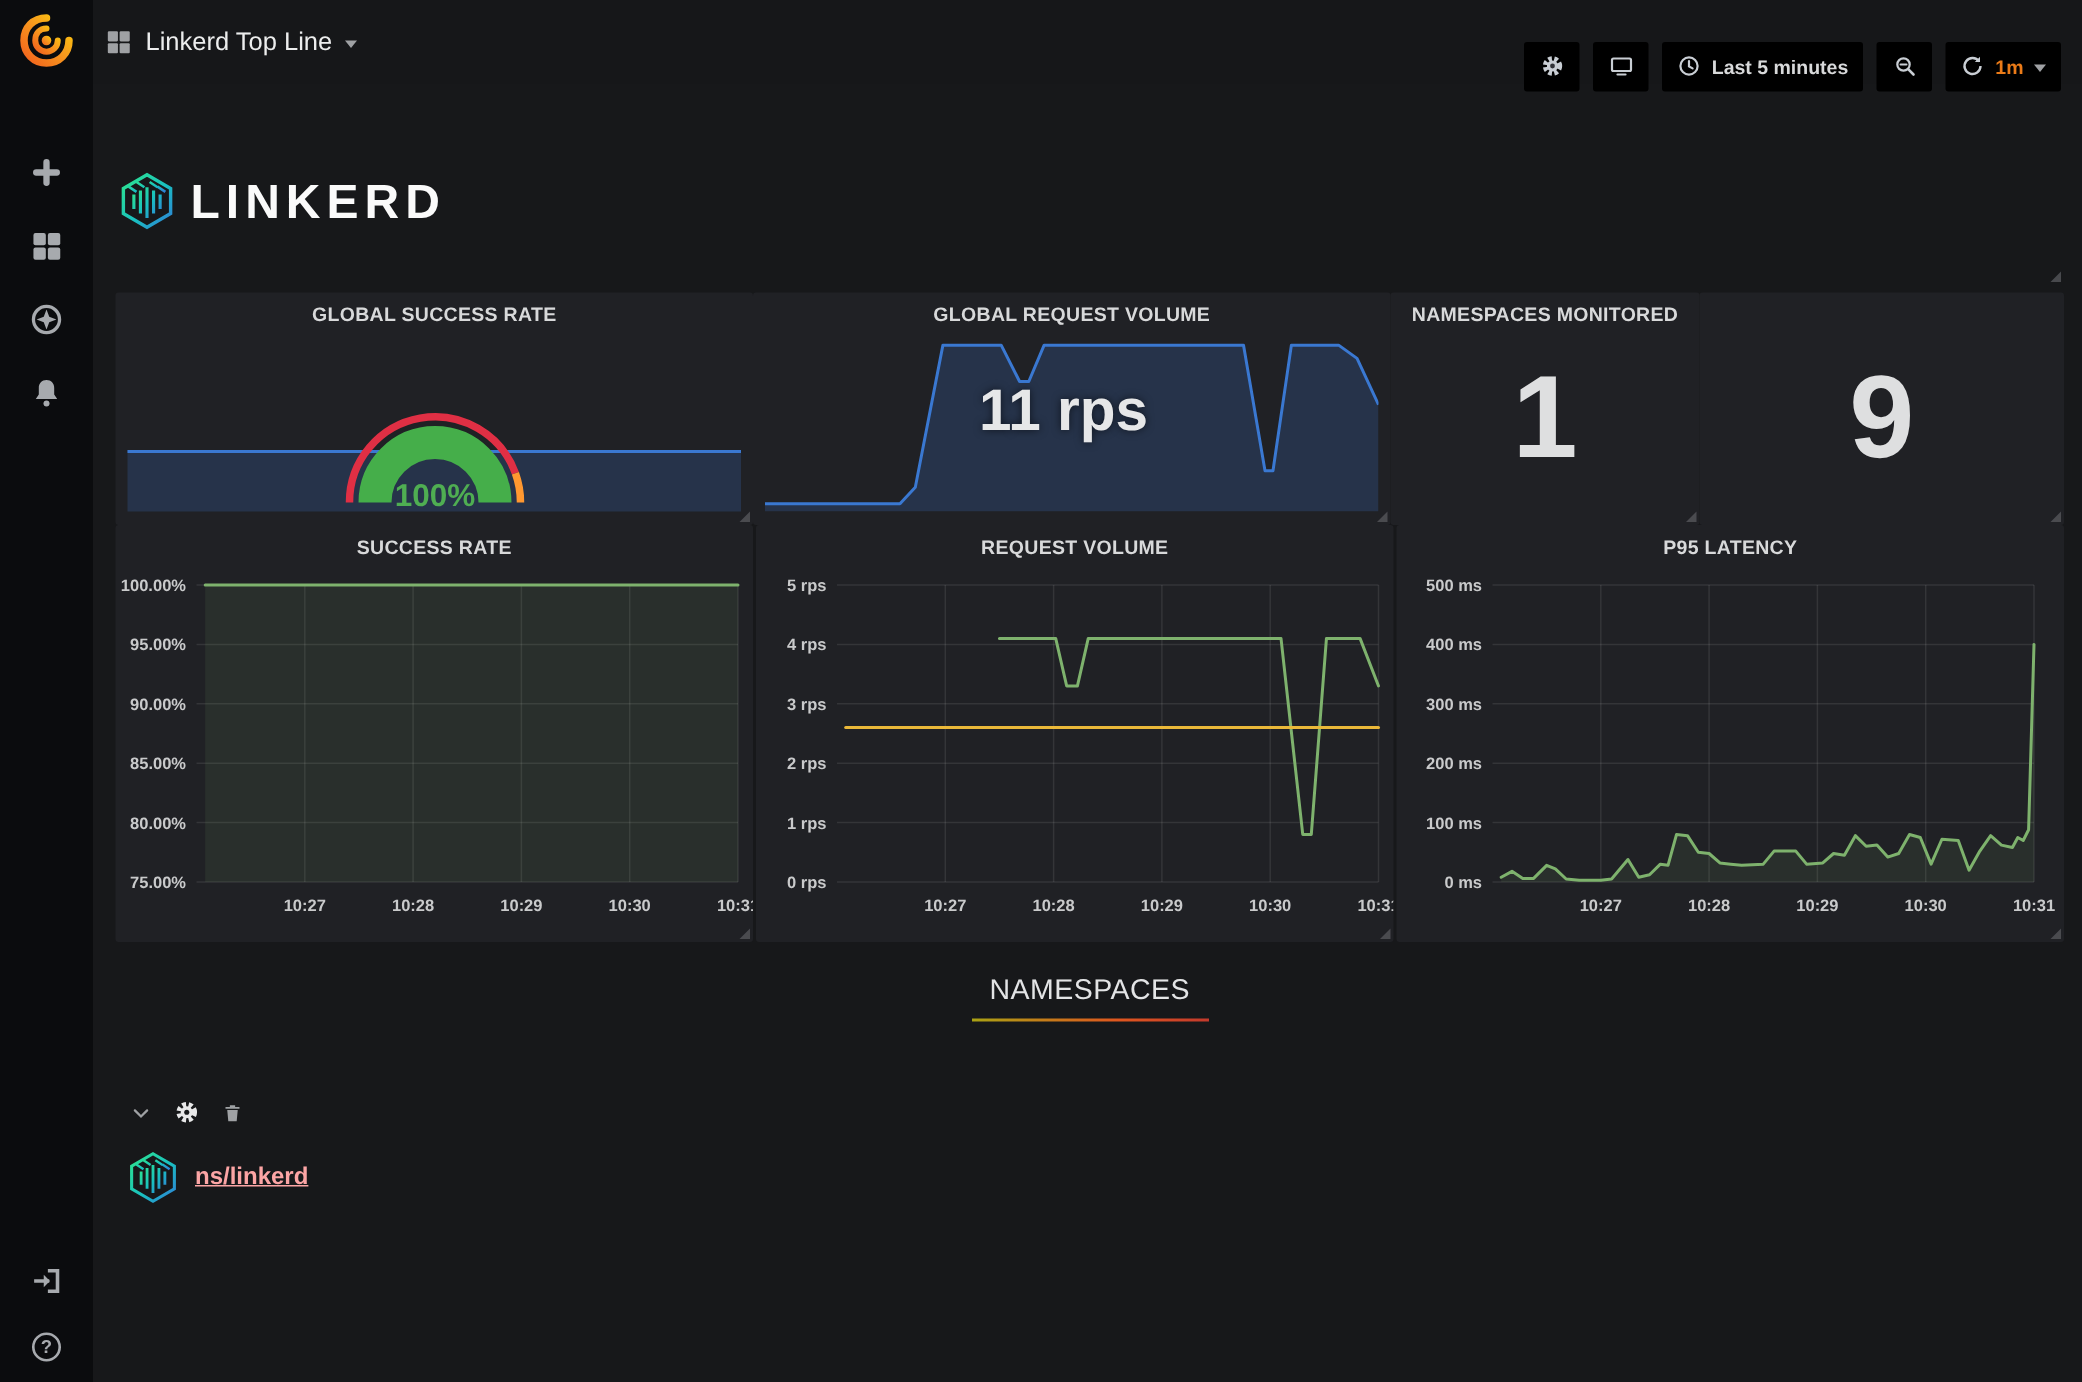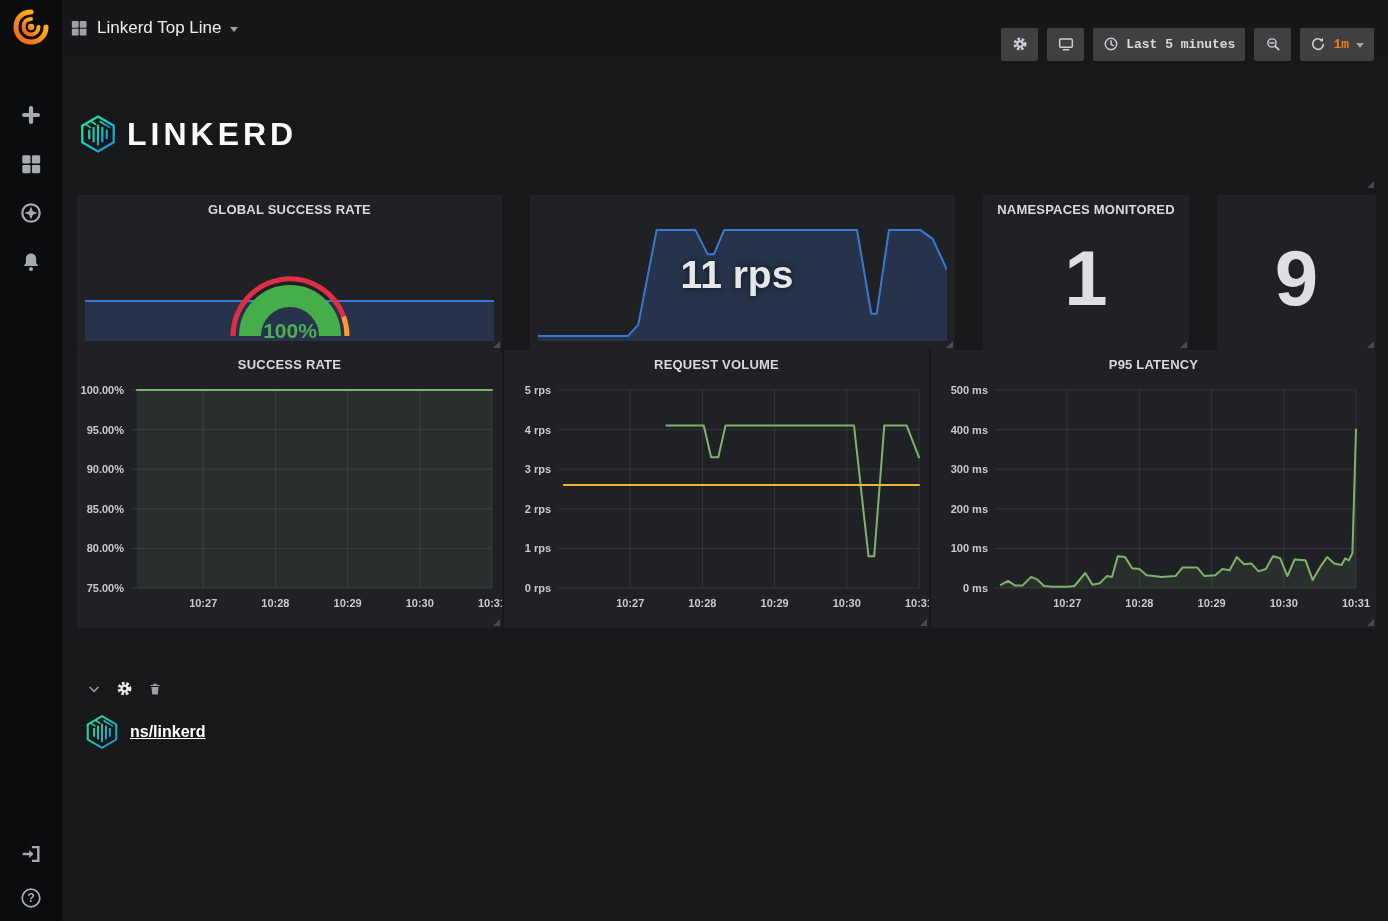--- a/index.html
+++ b/index.html
@@ -24,23 +24,23 @@
   .topnav {
     position:fixed; left:56px; right:0; top:0; height:56px;
     background:#161719; display:flex; align-items:center; padding:0 14px; z-index:40;
   }
   .nav-title-group { display:flex; align-items:center; gap:9px; cursor:pointer; }
   .nav-grid-icon { width:18px; height:18px; color:#9fa1a4; }
   .nav-title { font-size:17px; font-weight:400; color:#eceded; }
   .caret-down { width:0; height:0; border-left:4px solid transparent; border-right:4px solid transparent; border-top:5px solid #9fa1a4; margin-top:3px; }
   .nav-right { margin-left:auto; display:flex; align-items:center; gap:9px; }
   .nav-btn {
-    background:#404040; border:none; border-radius:2px; height:33px; min-width:37px;
+    background:#000000; border:none; border-radius:2px; height:33px; min-width:37px;
     display:flex; align-items:center; justify-content:center; gap:7px;
-    color:#c9ced4; cursor:pointer; padding:0 10px; font-family:Liberation Mono, monospace;margin-top:32px;
+    color:#c9ced4; cursor:pointer; padding:0 10px; font-family:Liberation Sans, sans-serif;margin-top:32px;
   }
   .nav-btn svg { width:16px; height:16px; }
   .nav-btn .btn-label { font-size:13px; font-weight:700; color:#d8d9da; }
   .refresh-label { font-size:13px; font-weight:700; color:#eb7b18; }
   
   .content { position:absolute; left:62px; top:56px; right:0; padding:8px 12px 0 15px; }
   
   .header-panel { position:relative; height:126px; padding-top:14px; display:flex; }
   .brand { display:flex; align-items:center; gap:8px; }
   .brand-name { font-size:32px; font-weight:700; letter-spacing:4px; color:#fafafa; }
@@ -49,21 +49,21 @@
   .panel { position:relative; background:#202125; border-radius:2px; overflow:hidden; }
   .panel-title {
     height:28px; display:flex; align-items:center; justify-content:center;
     font-size:13px; font-weight:700; color:#d8d9da; letter-spacing:.2px; cursor:pointer;
     white-space:nowrap; overflow:hidden;
   }
   .resize-handle {
     position:absolute; right:2px; bottom:2px; width:0; height:0;
     border-bottom:7px solid #55565a; border-left:7px solid transparent; cursor:nwse-resize; opacity:.8;
   }
-  .row1 { display:grid; grid-template-columns:425px 425px 206px 1fr; gap:28px; height:155px; margin-top:5px; }
+  .row1 { display:grid; grid-template-columns:425px 425px 206px 1fr; gap:0; height:155px; margin-top:5px; }
   .row2 { display:grid; grid-template-columns:425px 425px 1fr; gap:2px; height:278px; }
   
   .gauge-spark {
     position:absolute; left:8px; right:8px; bottom:9px; height:41px;
     border-top:2px solid #3a78d1; background:rgba(58,120,209,.22); z-index:1;
   }
   .gauge-wrap { position:absolute; left:50%; transform:translateX(-50%); bottom:4px; z-index:2; }
   .gauge-value { font-size:21px; font-weight:700; fill:#4fae52; text-anchor:middle; }
   
   .vol-spark { position:absolute; left:8px; right:8px; top:30px; bottom:9px; z-index:1; }
@@ -86,21 +86,21 @@
   
   .xy-chart { display:block; width:100%; height:244px; }
   .grid-line { stroke:rgba(255,255,255,.09); stroke-width:1; }
   .ytick { font:700 11px "Liberation Sans", sans-serif; fill:#c9cacb; text-anchor:end; }
   .xtick { font:700 11px "Liberation Sans", sans-serif; fill:#c9cacb; text-anchor:middle; }
   
   .row-controls { display:flex; align-items:center; gap:15px; margin:52px 0 0 10px; }
   .row-controls .ctl { color:#9fa1a4; cursor:pointer; }
   .row-controls .ctl svg { display:block; }
   .ns-link-row { display:flex; align-items:center; gap:9px; margin:16px 0 0 6px; }
-  .ns-link { color:#ffffff; font-size:16px; font-weight:700; text-decoration:underline; cursor:pointer; }
+  .ns-link { color:#fca5a5; font-size:16px; font-weight:700; text-decoration:underline; cursor:pointer; }
 </style>
 </head>
 <body>
 
 <nav class="sidebar">
   <div class="grafana-logo">
     <svg viewBox="0 0 38 38">
       <defs>
         <linearGradient id="gflame" x1="0" y1="1" x2="1" y2="0">
           <stop offset="0" stop-color="#f2601e"></stop>
@@ -240,20 +240,21 @@
           <path d="M18 78 A57 57 0 0 1 128.6 58.5" fill="none" stroke="#e02f44" stroke-width="5"></path>
           <path d="M128.6 58.5 A57 57 0 0 1 132 78" fill="none" stroke="#ff9830" stroke-width="5"></path>
           <path d="M35 78 A40 40 0 0 1 115 78" fill="none" stroke="#45ae4a" stroke-width="22"></path>
           <text x="75" y="80" class="gauge-value">100%</text>
         </svg>
       </div>
       <span class="resize-handle"></span>
     </div>
 
     <div class="panel">
+      <div class="panel-title">GLOBAL REQUEST VOLUME</div>
       <div class="vol-spark">
         <svg id="volume-spark" viewBox="0 0 100 100" preserveAspectRatio="none">
             <polygon points="0,100 0.0,95.6 22.0,95.6 24.5,86.1 29.0,4.4 38.5,4.4 41.5,25.3 43.0,25.3 45.5,4.4 78.0,4.4 81.5,76.6 82.8,76.6 85.8,4.4 93.5,4.4 96.5,12.0 100.0,38.6 100,100" fill="rgba(58,120,209,0.22)"></polygon>
             <polyline points="0.0,95.6 22.0,95.6 24.5,86.1 29.0,4.4 38.5,4.4 41.5,25.3 43.0,25.3 45.5,4.4 78.0,4.4 81.5,76.6 82.8,76.6 85.8,4.4 93.5,4.4 96.5,12.0 100.0,38.6" fill="none" stroke="#3a78d1" stroke-width="2" vector-effect="non-scaling-stroke" stroke-linejoin="round"></polyline>
           </svg>
       </div>
       <div class="big-value">11 rps</div>
       <span class="resize-handle"></span>
     </div>
 
@@ -361,20 +362,24 @@
           <line class="grid-line" x1="415" y1="12" x2="415" y2="210"></line>
           <text class="xtick" x="415" y="229">10:31</text>
           <polygon points="59.8,210.0 59.8,206.8 67.0,202.9 74.2,207.6 81.4,207.6 90.1,198.9 95.9,201.3 103.1,208.0 111.8,208.8 126.2,208.8 133.4,208.0 144.3,195.0 151.5,206.8 158.7,205.2 165.9,198.1 171.0,198.9 176.7,178.3 184.0,179.1 191.2,190.2 198.4,191.0 205.6,197.3 212.8,198.1 220.1,198.9 234.5,198.1 241.7,189.4 256.2,189.4 263.4,198.1 274.2,197.3 281.4,191.0 288.6,192.2 295.9,179.1 303.1,186.2 310.3,185.4 317.5,193.4 324.8,191.0 332.0,178.3 339.2,180.3 346.4,198.1 353.6,181.5 364.5,182.3 371.7,202.1 378.9,189.4 386.1,179.1 393.3,185.4 400.6,187.0 404.2,180.3 407.8,182.3 411.4,175.2 415.0,51.6 415.0,210.0" fill="rgba(126,178,109,0.10)"></polygon>
           <polyline points="59.8,206.8 67.0,202.9 74.2,207.6 81.4,207.6 90.1,198.9 95.9,201.3 103.1,208.0 111.8,208.8 126.2,208.8 133.4,208.0 144.3,195.0 151.5,206.8 158.7,205.2 165.9,198.1 171.0,198.9 176.7,178.3 184.0,179.1 191.2,190.2 198.4,191.0 205.6,197.3 212.8,198.1 220.1,198.9 234.5,198.1 241.7,189.4 256.2,189.4 263.4,198.1 274.2,197.3 281.4,191.0 288.6,192.2 295.9,179.1 303.1,186.2 310.3,185.4 317.5,193.4 324.8,191.0 332.0,178.3 339.2,180.3 346.4,198.1 353.6,181.5 364.5,182.3 371.7,202.1 378.9,189.4 386.1,179.1 393.3,185.4 400.6,187.0 404.2,180.3 407.8,182.3 411.4,175.2 415.0,51.6" fill="none" stroke="#7eb26d" stroke-width="2" stroke-linejoin="round" stroke-linecap="round"></polyline>
         </svg>
       <span class="resize-handle"></span>
     </div>
 
   </section>
 
+  <div class="section-header">
+    <span class="sh-text">NAMESPACES</span>
+    <div class="sh-underline namespaces"></div>
+  </div>
 
   <div class="row-controls">
     <span class="ctl">
       <svg width="14" height="14" viewBox="0 0 24 24">
           <path d="M5 9 l7 7 7-7" fill="none" stroke="currentColor" stroke-width="2.6" stroke-linecap="round"></path>
         </svg>
     </span>
     <span class="ctl" style="color:#e8e8e9">
       <svg width="17" height="17" viewBox="0 0 24 24">
         <circle cx="12" cy="12" r="7" fill="none" stroke="currentColor" stroke-width="5.4" stroke-dasharray="3.4 2.35"></circle>

